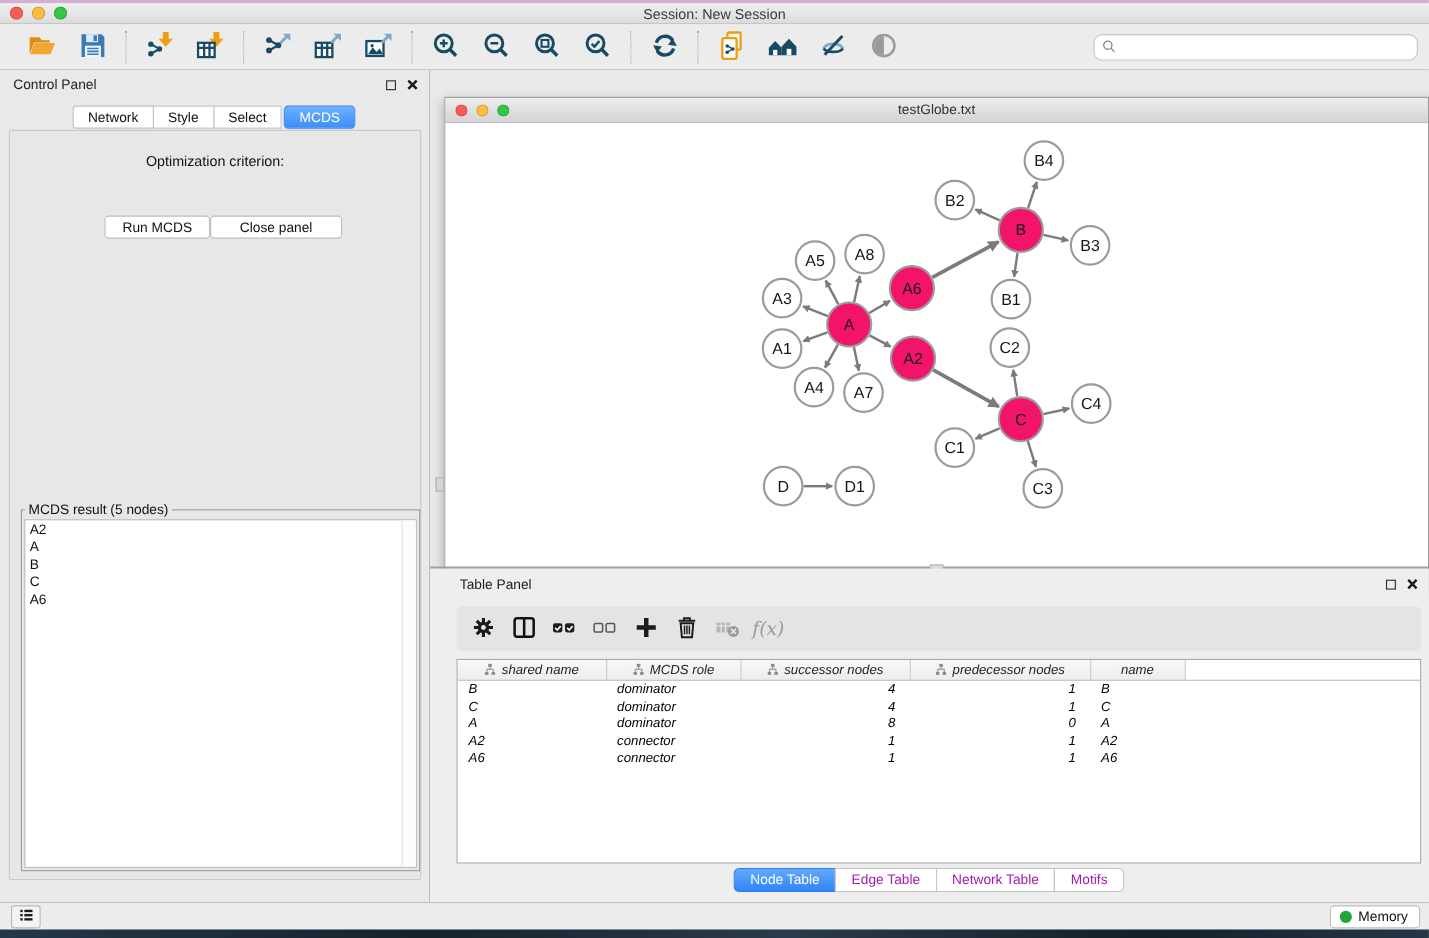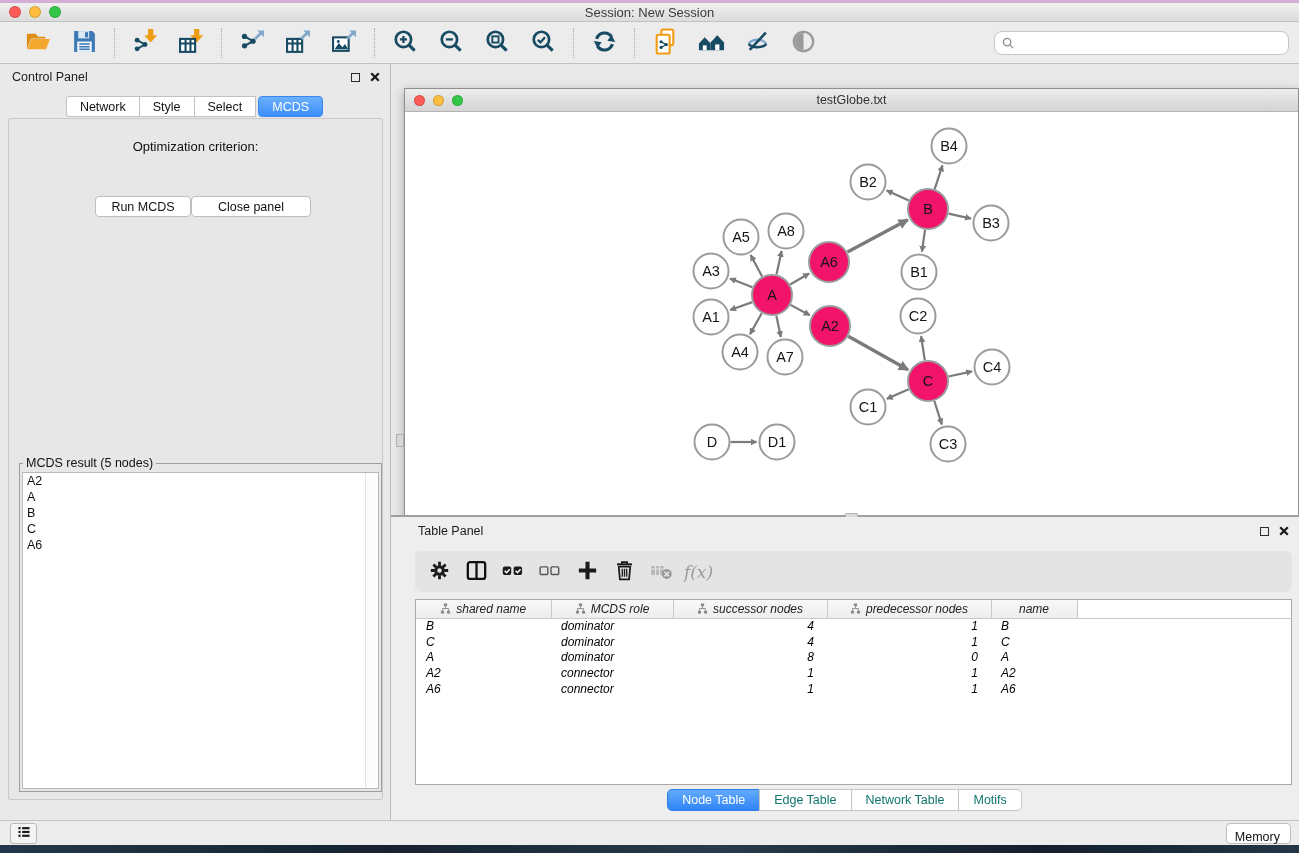--- a/index.html
+++ b/index.html
@@ -116,36 +116,36 @@
   #node-table th { height:18px; background:linear-gradient(#f8f8f8,#ededed);
     border-right:1px solid #c9c9c9; border-bottom:1px solid #c9c9c9; font-weight:normal;
     font-size:12px; color:#222; text-align:center; overflow:hidden; white-space:nowrap; }
   #node-table th.filler { background:#fff; border-right:none; }
   #node-table th .attr-icon { vertical-align:-1px; margin-right:5px; }
   #node-table td { font-size:12px; color:#000; height:15.8px; padding:0 6px;
     white-space:nowrap; overflow:hidden; }
   td.al { text-align:left; padding-left:10px !important; }
   td.ar { text-align:right; padding-right:13px !important; }
   #tp-tabs { position:absolute; left:0; top:272px; width:100%; display:flex; justify-content:center; }
-  .tp-tab { height:22px; padding:0 14px; font-size:12.5px; background:#fff; color:#0f766e;
+  .tp-tab { height:22px; padding:0 14px; font-size:12.5px; background:#fff; color:#a21caf;
     border:1px solid #c5c5c5; margin-left:-1px; cursor:pointer; display:flex; align-items:center; }
   .tp-tab:first-child { border-radius:5px 0 0 5px; }
   .tp-tab:last-child { border-radius:0 5px 5px 0; }
   .tp-tab.active { background:linear-gradient(#62aafb,#2f84f6); color:#fff; border-color:#2f7ee8; }
 
   
   #statusbar { left:0; top:820px; width:1299px; height:25px; background:#ececec;
     border-top:1px solid #c2c2c2; display:flex; align-items:center; }
   #list-btn { margin-left:10px; width:27px; height:21px; background:#f4f4f4;
     border:1px solid #b9b9b9; border-radius:3px; cursor:pointer; display:flex;
     align-items:center; justify-content:center; }
   #list-btn svg { width:16px; height:16px; }
   #memory-btn { margin-left:auto; margin-right:8px; height:21px; padding:0 10px 0 8px;
     background:#fff; border:1px solid #bfbfbf; border-radius:4px; font-size:12.5px; color:#111;
-    display:flex; align-items:center; gap:6px; cursor:pointer; font-family:"Liberation Sans",sans-serif;flex-direction:column; }
+    display:flex; align-items:center; gap:6px; cursor:pointer; font-family:"Liberation Sans",sans-serif; }
   #memory-dot { width:11px; height:11px; border-radius:50%; background:#1ea734; }
 
   
   .graph-label { font-size:14.5px; fill:#151515; }
 </style>
 </head>
 <body>
 
 <div id="desktop-top" class="abs"></div>
 

